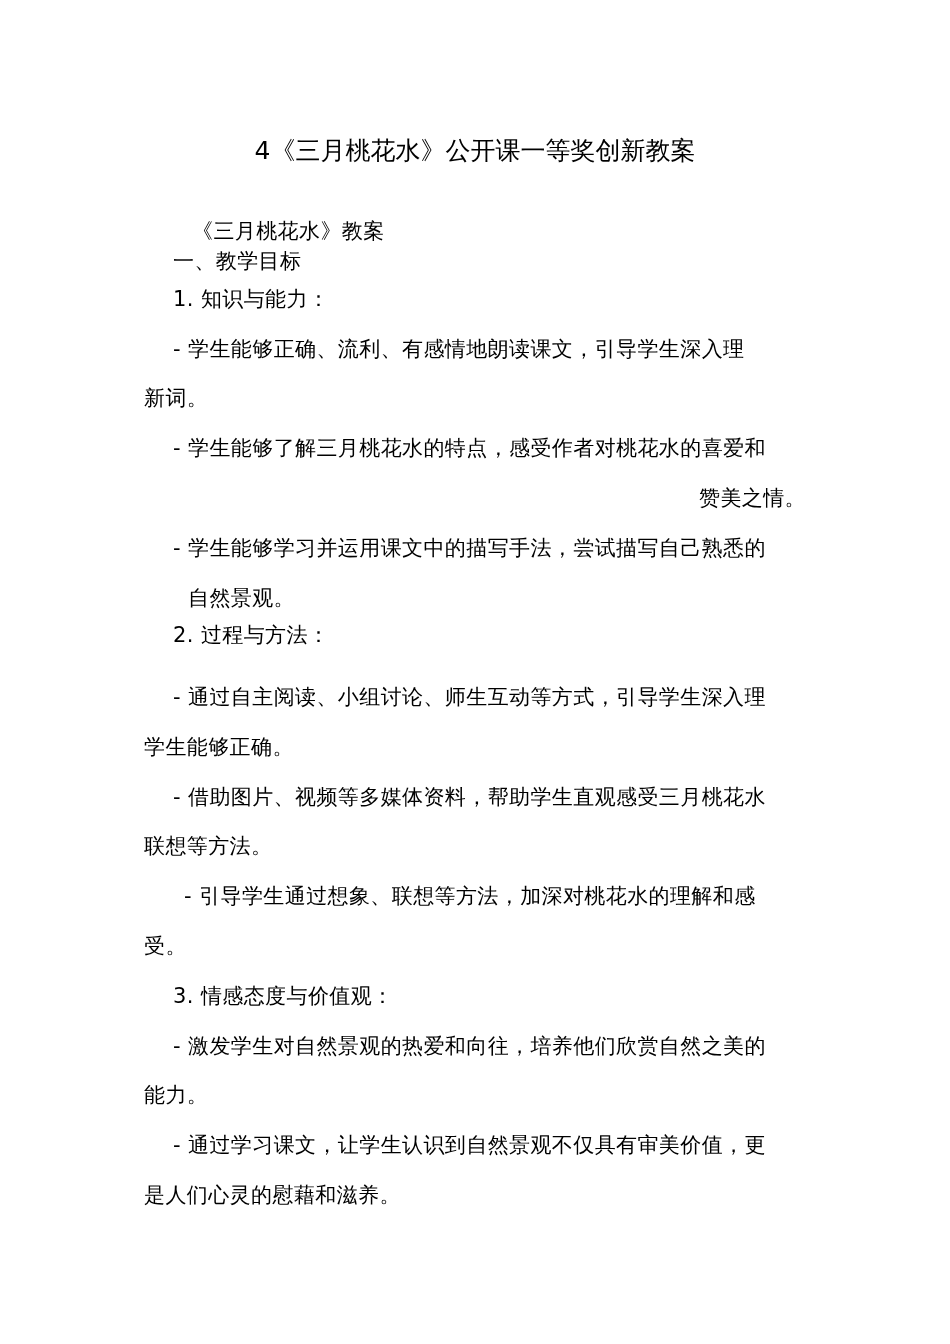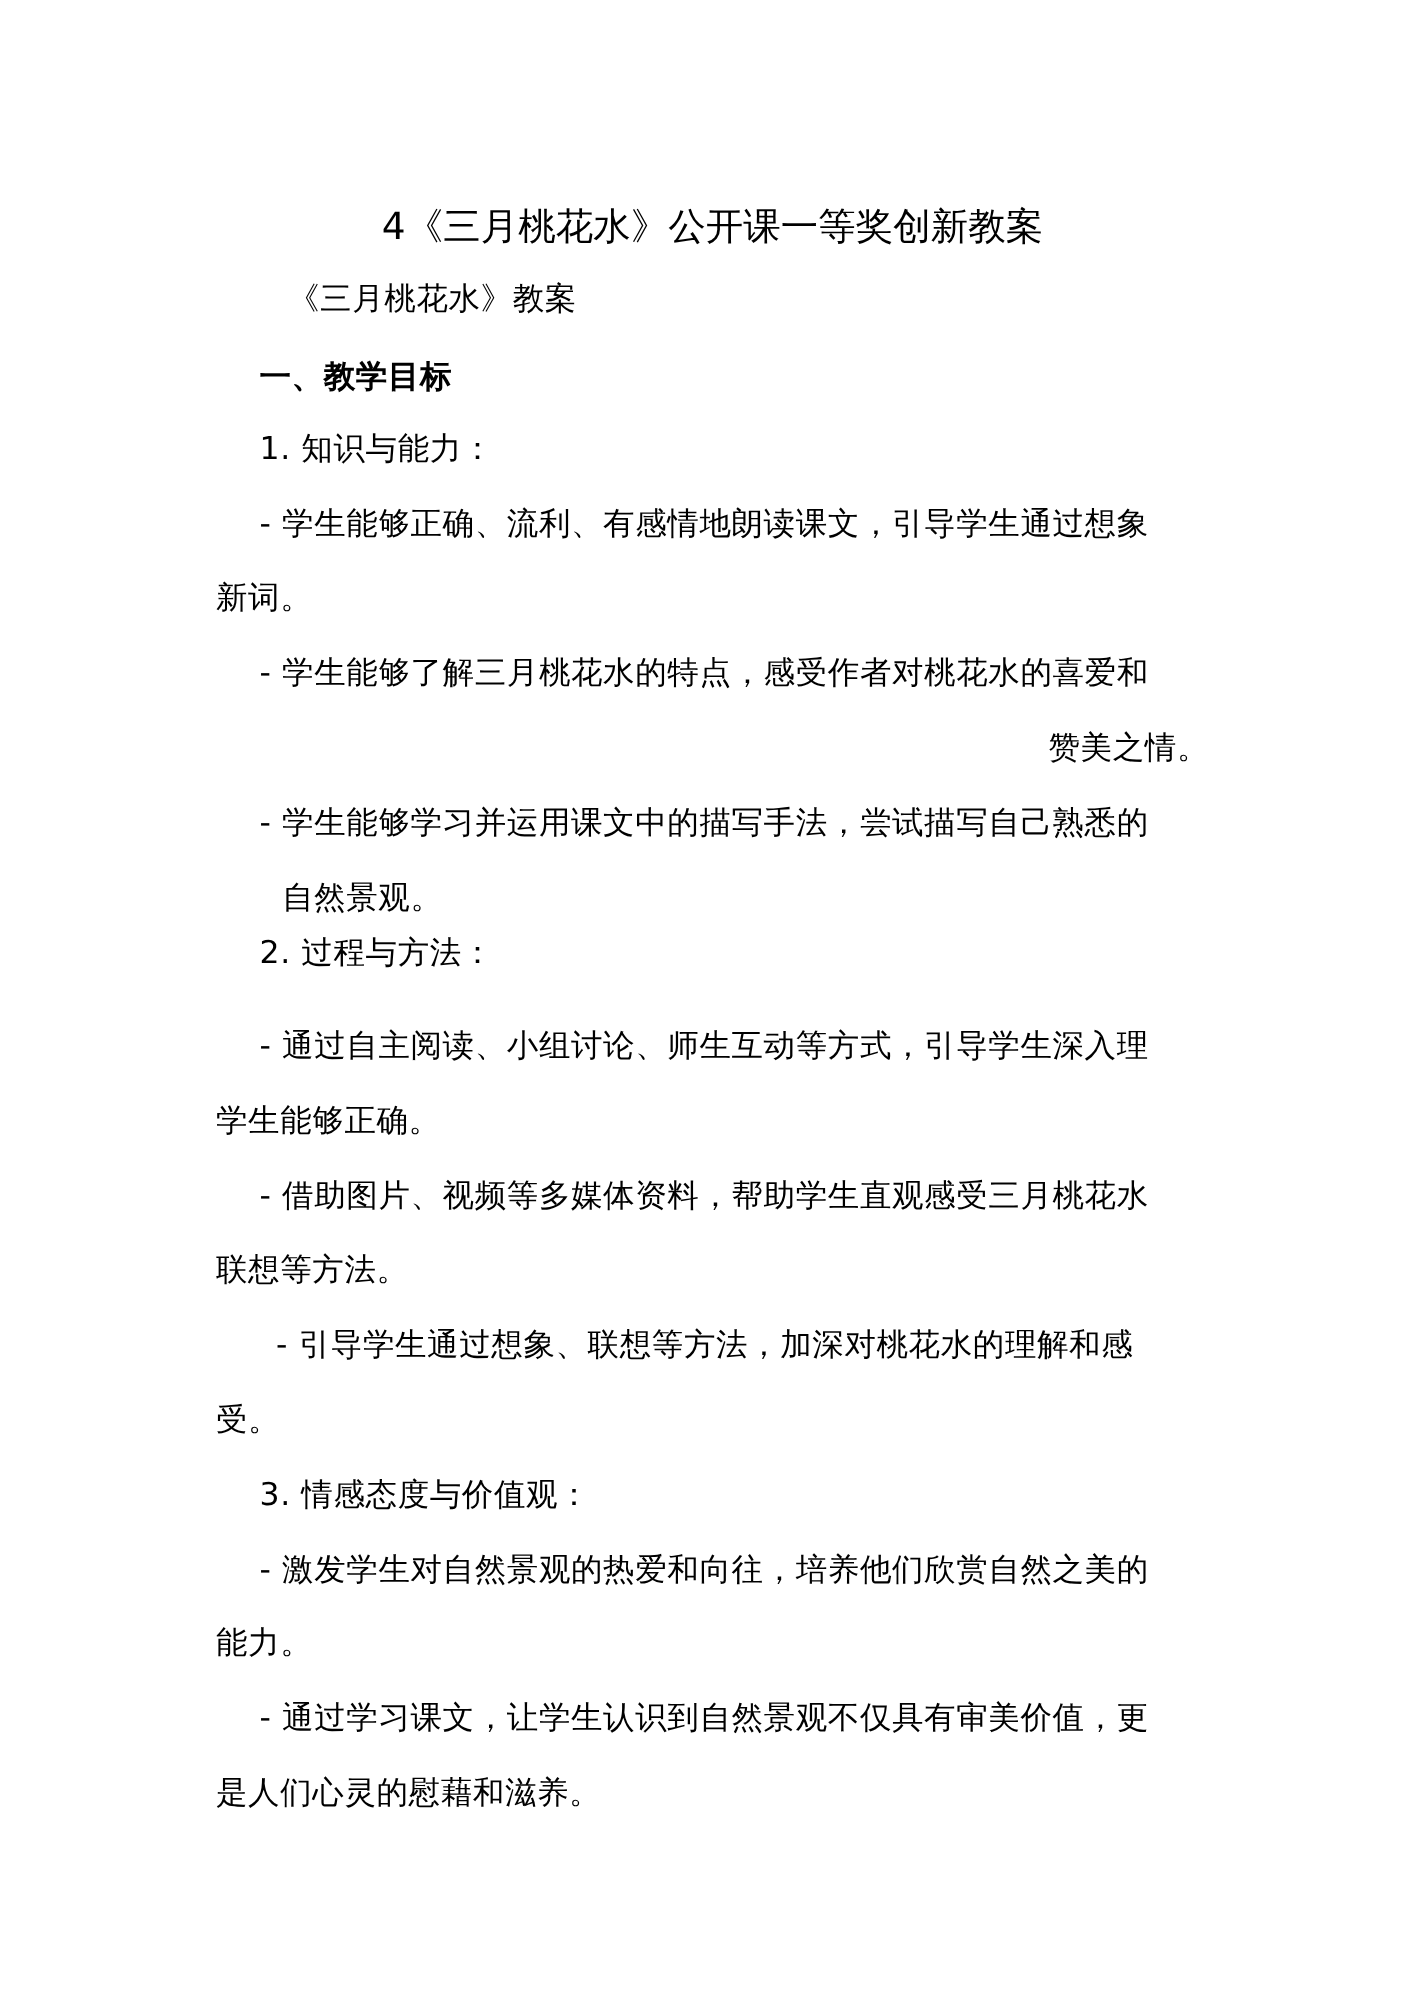--- a/index.html
+++ b/index.html
@@ -33,38 +33,38 @@
     }
     .line {
       position: absolute;
       left: 0;
       width: 662px;
       font-size: 21px;
       line-height: 30px;
       white-space: nowrap;
       letter-spacing: 0.4px;
     }
-    .indent-sub { padding-left: 48px; }
+    .indent-sub { padding-left: 48px; margin-top: 32px; }
     .indent-h { padding-left: 29px; }
     .indent-b { padding-left: 29px; }
     .indent-b2 { padding-left: 33px; }
   </style>
 </head>
 <body>
 
 <div class="page">
   <div class="title" style="left:-144px;width:950px;">4《三月桃花水》公开课一等奖创新教案</div>
 
   <div class="line indent-sub" style="top:184px;">《三月桃花水》教案</div>
 
-  <div class="line indent-h" style="top:236px;font-weight:bold;">一、教学目标</div>
+  <div class="line indent-h" style="top:246px;">一、教学目标</div>
 
   <div class="line indent-h" style="top:284px;">1. 知识与能力：</div>
 
-  <div class="line indent-b" style="top:334px;">- 学生能够正确、流利、有感情地朗读课文，引导学生通过想象</div>
+  <div class="line indent-b" style="top:334px;">- 学生能够正确、流利、有感情地朗读课文，引导学生深入理</div>
   <div class="line" style="top:383px;">新词。</div>
 
   <div class="line indent-b" style="top:433px;">- 学生能够了解三月桃花水的特点，感受作者对桃花水的喜爱和</div>
   <div class="line" style="top:483px;text-align:right;">赞美之情。</div>
 
   <div class="line indent-b" style="top:533px;">- 学生能够学习并运用课文中的描写手法，尝试描写自己熟悉的</div>
   <div class="line" style="top:583px;margin-left:44px;">自然景观。</div>
 
   <div class="line indent-h" style="top:620px;">2. 过程与方法：</div>
 

